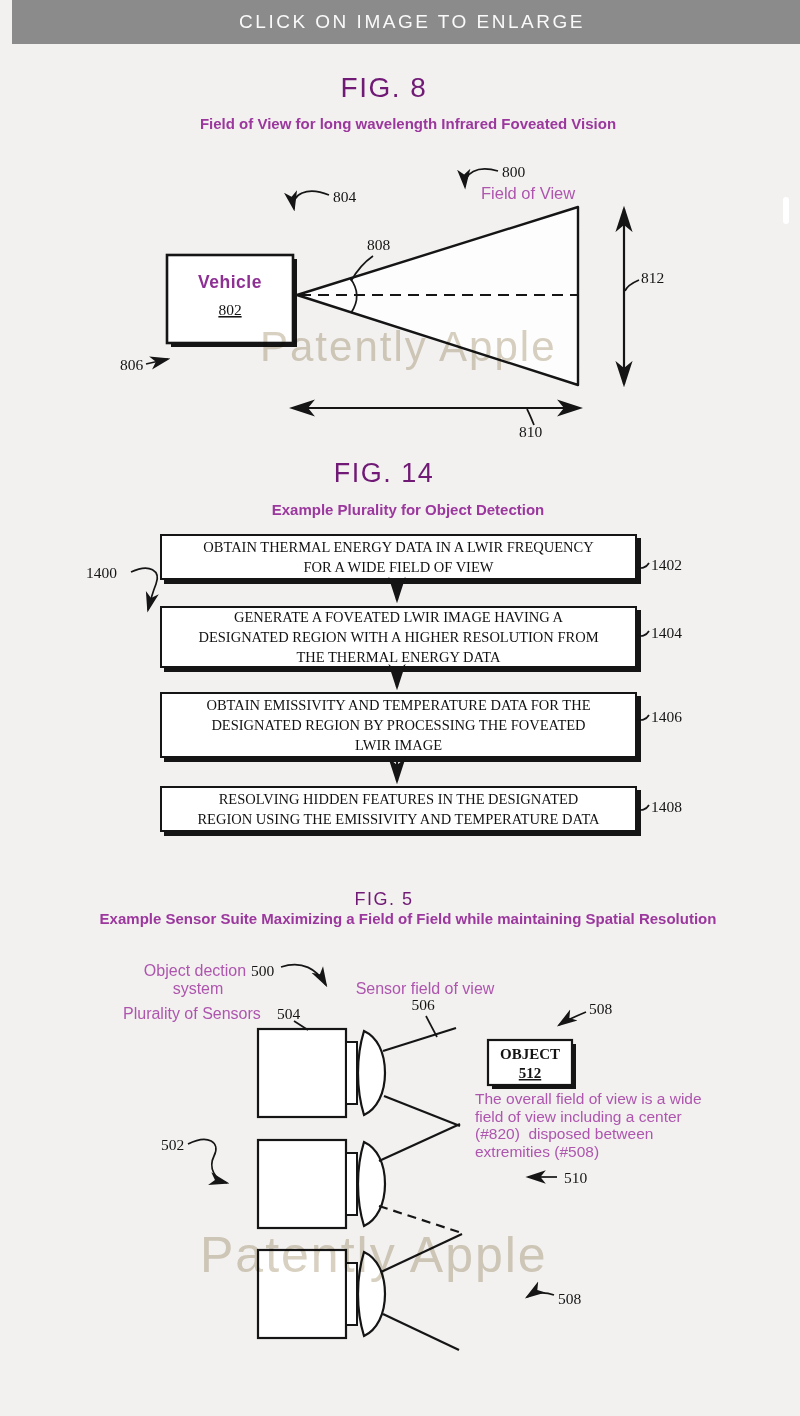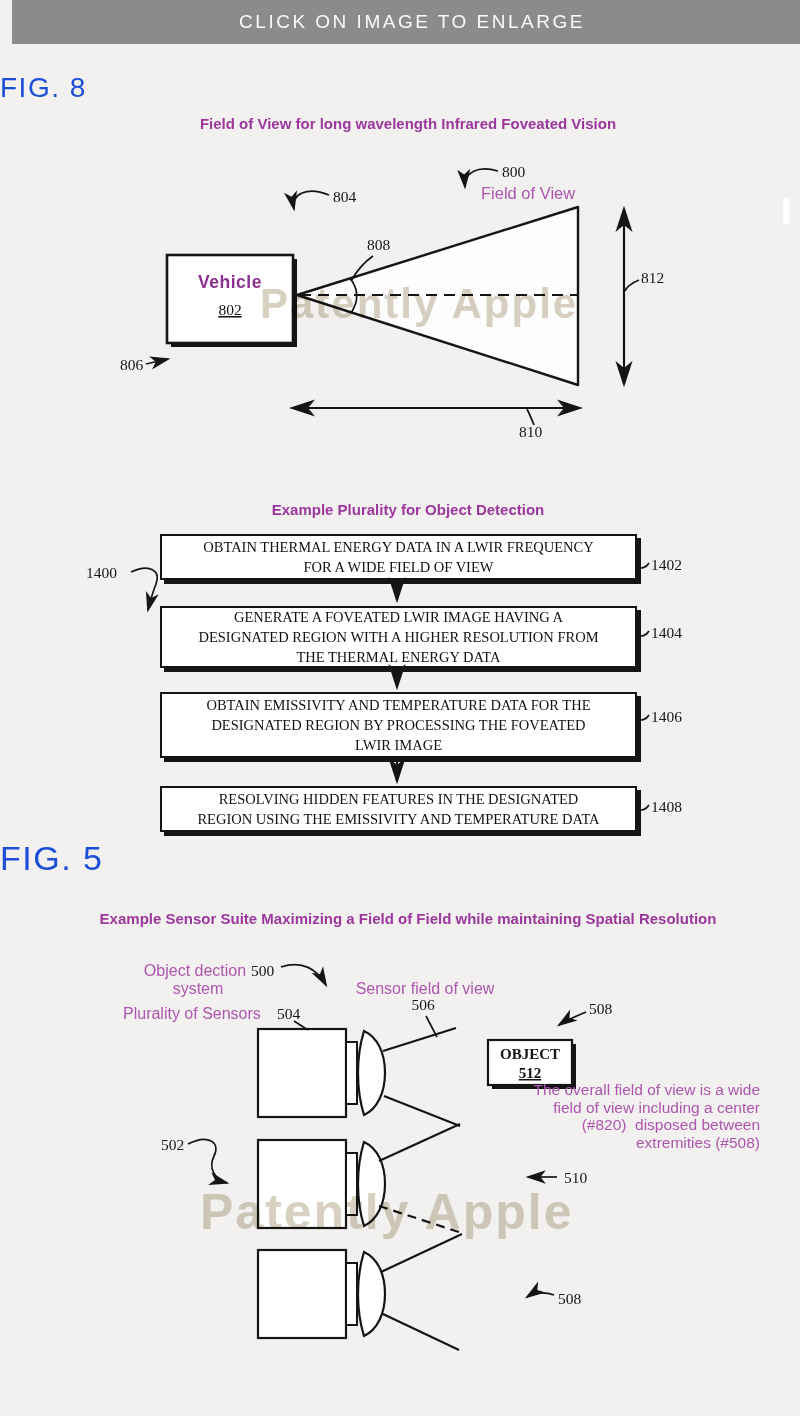--- a/index.html
+++ b/index.html
@@ -5,53 +5,53 @@
   html,body{margin:0;padding:0;background:#ffffff;}
   #page{position:relative;width:800px;height:1416px;background:var(--page_bg,#f2f1f0);
         font-family:"Liberation Sans",sans-serif;overflow:hidden;}
 
   
   .banner{position:absolute;top:0;left:12px;width:800px;height:44px;background:var(--banner_bg,#8b8b8b);
           display:flex;align-items:center;justify-content:center;}
   .banner span{color:var(--banner_text,#fafafa);font-size:19px;letter-spacing:2.5px;font-weight:300;}
 
   
-  .fig-title{position:absolute;left:0;width:768px;margin:0;font-weight:400;
-             font-size:28px;letter-spacing:1.5px;color:#1d4ed8;}
+  .fig-title{position:absolute;left:0;width:768px;margin:0;text-align:center;font-weight:400;
+             font-size:28px;letter-spacing:1.5px;color:#701a75;}
   .fig-subtitle{position:absolute;left:0;width:800px;margin:8px;text-align:center;font-weight:700;
                 font-size:15px;color:var(--purple_heading,#9b379d);}
   #t8{top:72px}   #s8{top:107px}
   #t14{top:458px;font-size:27px} #s14{top:493px}
-  #t5{top:839px;font-size:34px}  #s5{top:902px}
+  #t5{top:889px;font-size:18px}  #s5{top:902px}
 
   .diagram{position:absolute;left:0;}
   #fig8{top:150px;width:800px;height:308px;}
   #fig14{top:520px;width:800px;height:330px;}
   #fig5{top:930px;width:700px;height:486px;}
   .diagram>svg{position:absolute;left:0;top:0;}
 
   
   .watermark{position:absolute;color:var(--watermark,#d8d1c1);mix-blend-mode:multiply;
-             letter-spacing:2px;white-space:nowrap;z-index:6;pointer-events:none;font-weight:700;}
+             letter-spacing:2px;white-space:nowrap;z-index:6;pointer-events:none;font-weight:400;margin-top:43px;}
   #wm8{left:260px;top:130px;font-size:42px;}
   #wm5{left:200px;top:253px;font-size:50px;}
 
   
   .fc-box{position:absolute;left:160px;width:477px;box-sizing:border-box;background:#ffffff;
           border:2px solid var(--line,#151515);box-shadow:4px 4px 0 0 var(--line,#151515);
           display:flex;align-items:center;justify-content:center;text-align:center;
           font-family:"Liberation Serif",serif;font-size:14.5px;line-height:20px;color:#111;
           padding:2px 30px;}
   #fcb1{top:14px;height:46px} #fcb2{top:86px;height:62px}
   #fcb3{top:172px;height:66px} #fcb4{top:266px;height:46px}
   #svg14{z-index:4;pointer-events:none;}
 
   
-  .note{position:absolute;left:475px;top:151px;width:285px;color:var(--purple_annotation,#ae55ae);
-        font-size:15.5px;line-height:17.5px;z-index:3;text-align:right;}
+  .note{position:absolute;left:475px;top:160px;width:285px;color:var(--purple_annotation,#ae55ae);
+        font-size:15.5px;line-height:17.5px;z-index:3;}
   .note span{display:block;white-space:pre-wrap;}
 
   
   .num{font-family:"Liberation Serif",serif;font-size:15.5px;fill:#141414;}
   .pl{font-family:"Liberation Sans",sans-serif;font-size:16px;fill:var(--purple_annotation,#ae55ae);}
   .pl17{font-family:"Liberation Sans",sans-serif;font-size:16.5px;fill:var(--purple_annotation,#ae55ae);}
   .veh{font-family:"Liberation Sans",sans-serif;font-size:17.5px;font-weight:700;
        fill:var(--vehicle_purple,#8e2f94);letter-spacing:.5px;}
   .objt{font-family:"Liberation Serif",serif;font-size:15px;font-weight:700;fill:#141414;}
   .ln{stroke:var(--line,#151515);stroke-width:2.2;fill:none;}
@@ -125,20 +125,21 @@
 
       <g>
         <path class="ln" d="M 292,258 H 580" marker-start="url(#ah8)" marker-end="url(#ah8)"></path>
         <path class="ln thin" d="M 527,259 C 530,265 532,270 534,275"></path>
         <text class="num" x="519" y="287">810</text>
       </g>
     </svg>
     <div class="watermark" id="wm8">Patently Apple</div>
   </div>
 
+  <h1 class="fig-title" id="t14">FIG. 14</h1>
   <h2 class="fig-subtitle" id="s14">Example Plurality for Object Detection</h2>
 
   <div class="diagram" id="fig14">
     <div class="fc-box" id="fcb1">
       <span>OBTAIN THERMAL ENERGY DATA IN A LWIR FREQUENCY FOR A WIDE FIELD OF VIEW</span>
     </div>
     <div class="fc-box" id="fcb2">
       <span>GENERATE A FOVEATED LWIR IMAGE HAVING A DESIGNATED REGION WITH A HIGHER RESOLUTION FROM THE THERMAL ENERGY DATA</span>
     </div>
     <div class="fc-box" id="fcb3">

